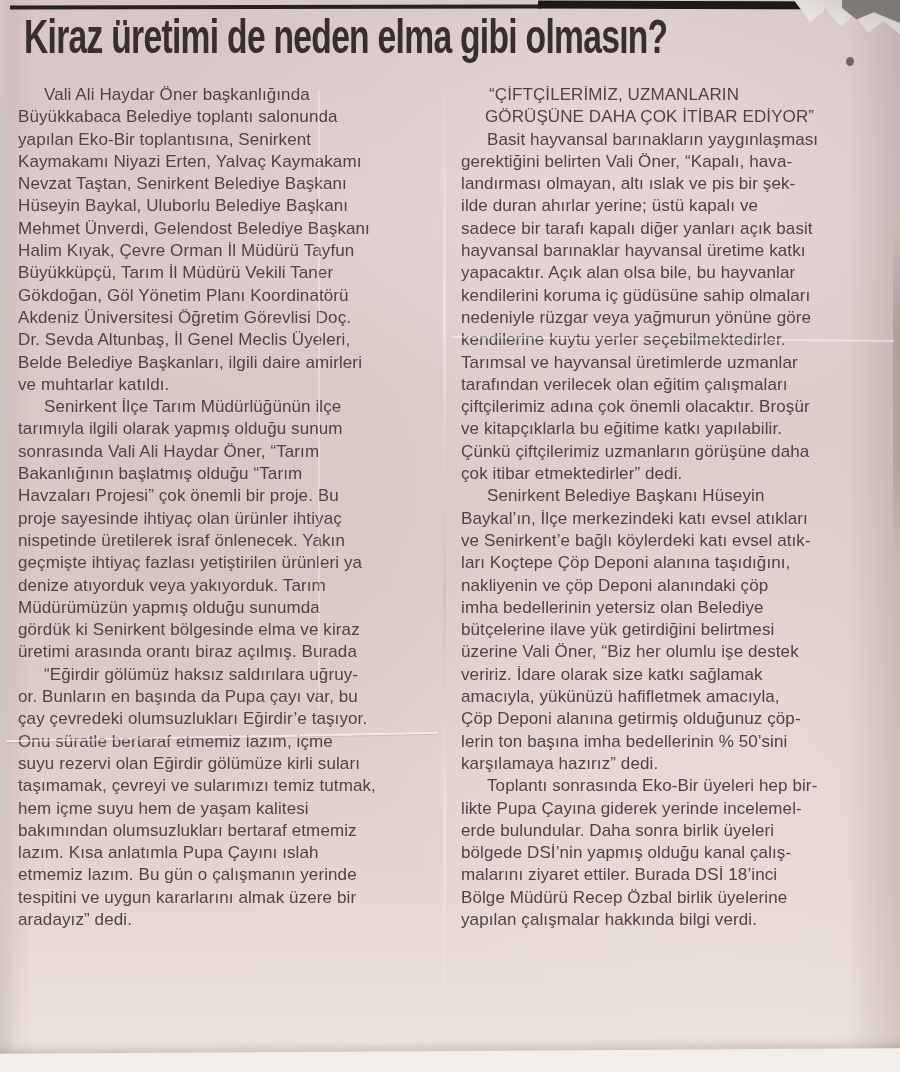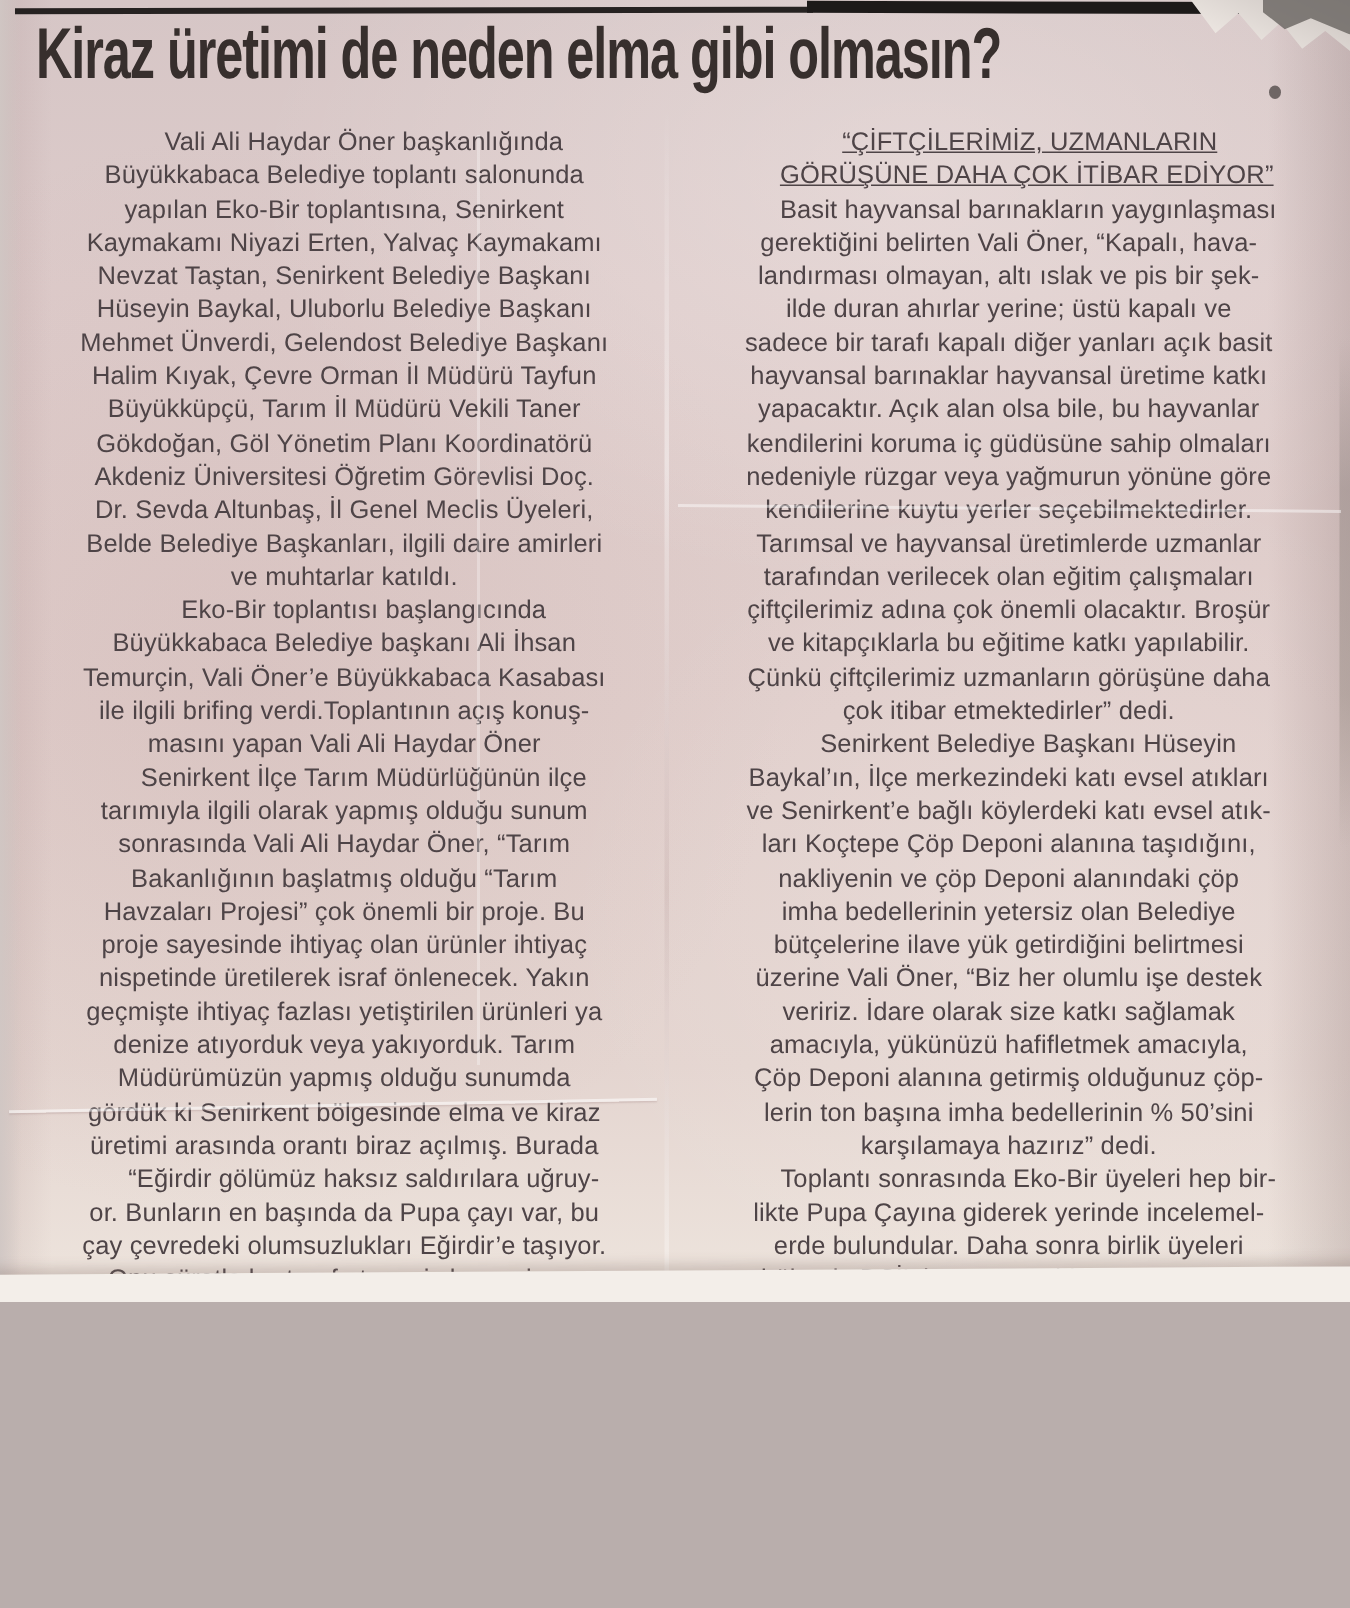--- a/index.html
+++ b/index.html
@@ -1,25 +1,24 @@
 <!DOCTYPE html>
 <html><head>
 <meta charset="utf-8">
 <style>
   html,body { margin:0; padding:0; background:#b9aeac; }
   .page {
-    position:relative; width:900px; height:868px; overflow:hidden;
+    position:relative; width:900px; height:1072px; overflow:hidden;
     font-family:"Liberation Sans", sans-serif;
     background:
       linear-gradient(90deg, rgba(140,105,105,0.14) 0px, rgba(0,0,0,0) 35px, rgba(0,0,0,0) 845px, rgba(110,85,85,0.20) 100%),
       radial-gradient(ellipse 620px 380px at 68% 14%, rgba(255,251,249,0.28), rgba(0,0,0,0) 72%),
       radial-gradient(ellipse 520px 520px at 18% 52%, rgba(186,150,150,0.18), rgba(0,0,0,0) 70%),
       radial-gradient(ellipse 500px 420px at 80% 70%, rgba(255,252,250,0.18), rgba(0,0,0,0) 70%),
       linear-gradient(180deg, #d6c6c6 0%, #ddcbca 22%, #e0cecb 55%, #e4d5d0 82%, #ece2db 97%, #f1e9e2 100%);
-    text-align: center;
   }
   .edge-left { position:absolute; left:0; top:0; width:14px; height:100%;
     background:linear-gradient(90deg, rgba(208,199,196,0.9), rgba(208,199,196,0)); }
   .edge-right-shadow { position:absolute; right:0; top:225px; width:7px; height:340px; opacity:.55;
     background:linear-gradient(180deg, rgba(0,0,0,0), #9a8e8b 30%, #a2968f 70%, rgba(0,0,0,0)); }
 
   .top-rule { position:absolute; top:5px; left:10px; width:532px; height:4px; background:#262221; transform:rotate(-0.12deg); }
   .top-rule-right { position:absolute; top:1px; left:538px; width:322px; height:8px; background:#1d1a19; transform:rotate(0.15deg); }
 
   .tear { position:absolute; top:0; right:0; width:118px; height:74px;
@@ -36,21 +35,21 @@
     transform:scaleX(0.70); transform-origin:left center;
   }
 
   .columns { position:absolute; top:84px; left:18px; width:866px; display:flex; gap:20px; }
   .col { width:423px; }
   .para {
     margin:0; font-size:17px; line-height:22.3px; letter-spacing:0.1px;
     color:#4e4447; white-space:pre-line;
   }
   .para.indent { text-indent:26px; }
-  .para.subhead { padding-left:24px; text-indent:4px;text-decoration:underline; }
+  .para.subhead { padding-left:24px; text-indent:4px; }
 
   .crease-v-gutter { position:absolute; left:443px; top:70px; width:3px; height:950px;
     background:linear-gradient(180deg, rgba(255,255,255,0), rgba(255,255,255,0.40) 25%, rgba(170,140,140,0.18) 55%, rgba(255,255,255,0.30) 80%, rgba(255,255,255,0)); }
   .crease-v-left { position:absolute; left:318px; top:90px; width:2px; height:620px; background:rgba(255,255,255,0.30); }
   .crease-h-left { position:absolute; left:6px; top:736px; width:432px; height:2px;
     background:rgba(255,255,255,0.55); box-shadow:0 1px 1px rgba(150,120,120,0.25); transform:rotate(-1.1deg); }
   .crease-h-right { position:absolute; left:452px; top:338px; width:442px; height:2px;
     background:rgba(255,255,255,0.45); transform:rotate(0.5deg); }
 
   .bottom-strip { position:absolute; left:-5px; bottom:-6px; width:912px; height:27px;
@@ -81,25 +80,20 @@
 Nevzat Taştan, Senirkent Belediye Başkanı
 Hüseyin Baykal, Uluborlu Belediye Başkanı
 Mehmet Ünverdi, Gelendost Belediye Başkanı
 Halim Kıyak, Çevre Orman İl Müdürü Tayfun
 Büyükküpçü, Tarım İl Müdürü Vekili Taner
 Gökdoğan, Göl Yönetim Planı Koordinatörü
 Akdeniz Üniversitesi Öğretim Görevlisi Doç.
 Dr. Sevda Altunbaş, İl Genel Meclis Üyeleri,
 Belde Belediye Başkanları, ilgili daire amirleri
 ve muhtarlar katıldı.</p>
-      <p class="para indent">Eko-Bir toplantısı başlangıcında
-Büyükkabaca Belediye başkanı Ali İhsan
-Temurçin, Vali Öner’e Büyükkabaca Kasabası
-ile ilgili brifing verdi.Toplantının açış konuş-
-masını yapan Vali Ali Haydar Öner</p>
       <p class="para indent">Senirkent İlçe Tarım Müdürlüğünün ilçe
 tarımıyla ilgili olarak yapmış olduğu sunum
 sonrasında Vali Ali Haydar Öner, “Tarım
 Bakanlığının başlatmış olduğu “Tarım
 Havzaları Projesi” çok önemli bir proje. Bu
 proje sayesinde ihtiyaç olan ürünler ihtiyaç
 nispetinde üretilerek israf önlenecek. Yakın
 geçmişte ihtiyaç fazlası yetiştirilen ürünleri ya
 denize atıyorduk veya yakıyorduk. Tarım
 Müdürümüzün yapmış olduğu sunumda

